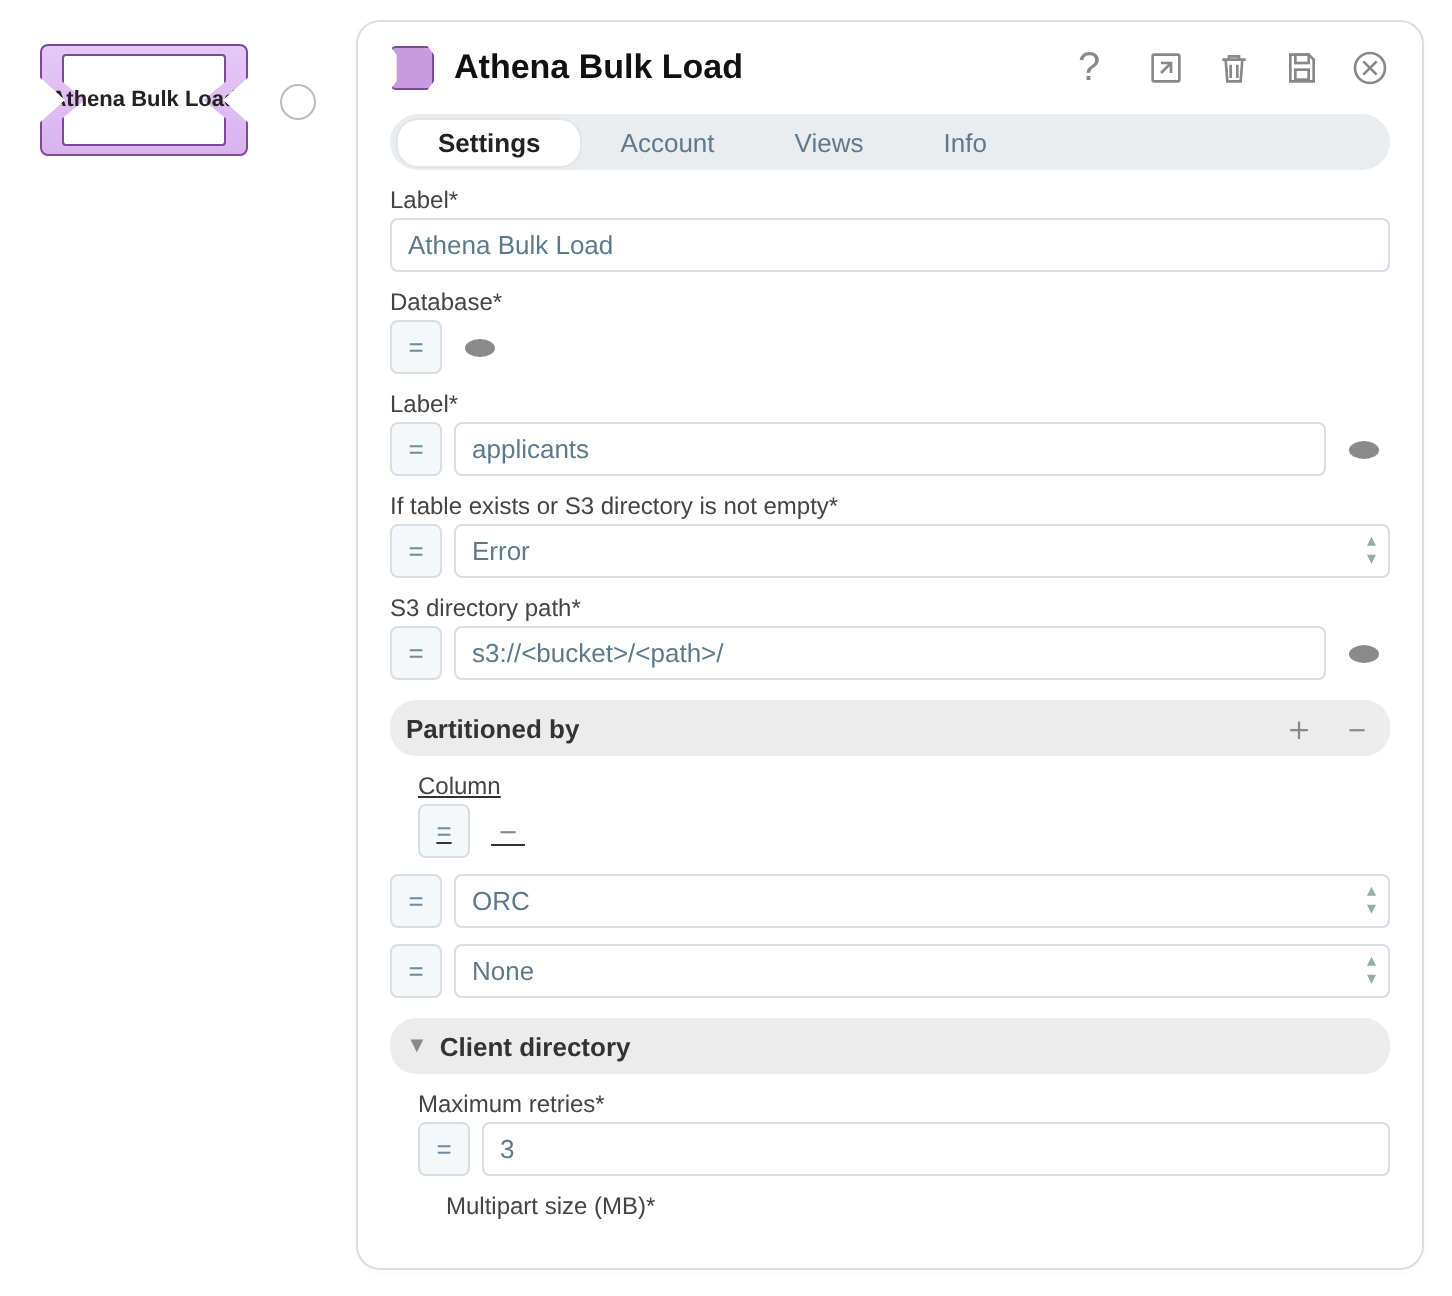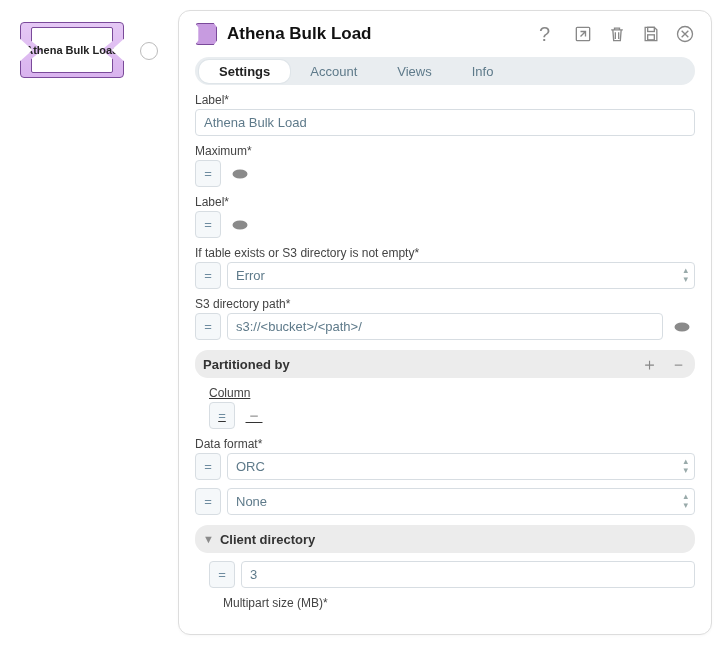--- a/index.html
+++ b/index.html
@@ -95,35 +95,38 @@
     <div class="field">
       <div class="field-label">Label*</div>
       <div class="row">
         <div class="input full">
             <span>Athena Bulk Load</span>
           </div>
       </div>
     </div>
 
     <div class="field">
-      <div class="field-label">Maximum*</div>
+      <div class="field-label">Database*</div>
       <div class="row">
         <div class="eq-btn">=</div>
         <div class="suggest-icon">
             <svg viewBox="0 0 24 16">
               <ellipse cx="12" cy="8" rx="10" ry="6"></ellipse>
             </svg>
           </div>
       </div>
     </div>
 
     <div class="field">
       <div class="field-label">Label*</div>
       <div class="row">
         <div class="eq-btn">=</div>
+        <div class="input">
+            <span>applicants</span>
+          </div>
         <div class="suggest-icon">
             <svg viewBox="0 0 24 16">
               <ellipse cx="12" cy="8" rx="10" ry="6"></ellipse>
             </svg>
           </div>
       </div>
     </div>
 
     <div class="field">
       <div class="field-label">If table exists or S3 directory is not empty*</div>
@@ -161,21 +164,20 @@
 
     <div class="field subfield">
       <div class="field-label">Column</div>
       <div class="row">
         <div class="eq-btn">=</div>
         <div class="minus-right">－</div>
       </div>
     </div>
 
     <div class="field">
-      <div class="field-label">Data format*</div>
       <div class="row">
         <div class="eq-btn">=</div>
         <div class="select">
             <span>ORC</span>
             <span class="spinner">▴<br>▾</span>
           </div>
       </div>
     </div>
 
     <div class="field">
@@ -187,20 +189,21 @@
           </div>
       </div>
     </div>
 
     <div class="section-bar">
       <span class="chev">▼</span>
       <span>Client directory</span>
     </div>
 
     <div class="field nested">
+      <div class="field-label">Maximum retries*</div>
       <div class="row">
         <div class="eq-btn">=</div>
         <div class="input">
             <span>3</span>
           </div>
       </div>
     </div>
 
     <div class="field nested" style="margin-left:28px">
       <div class="field-label">Multipart size (MB)*</div>

